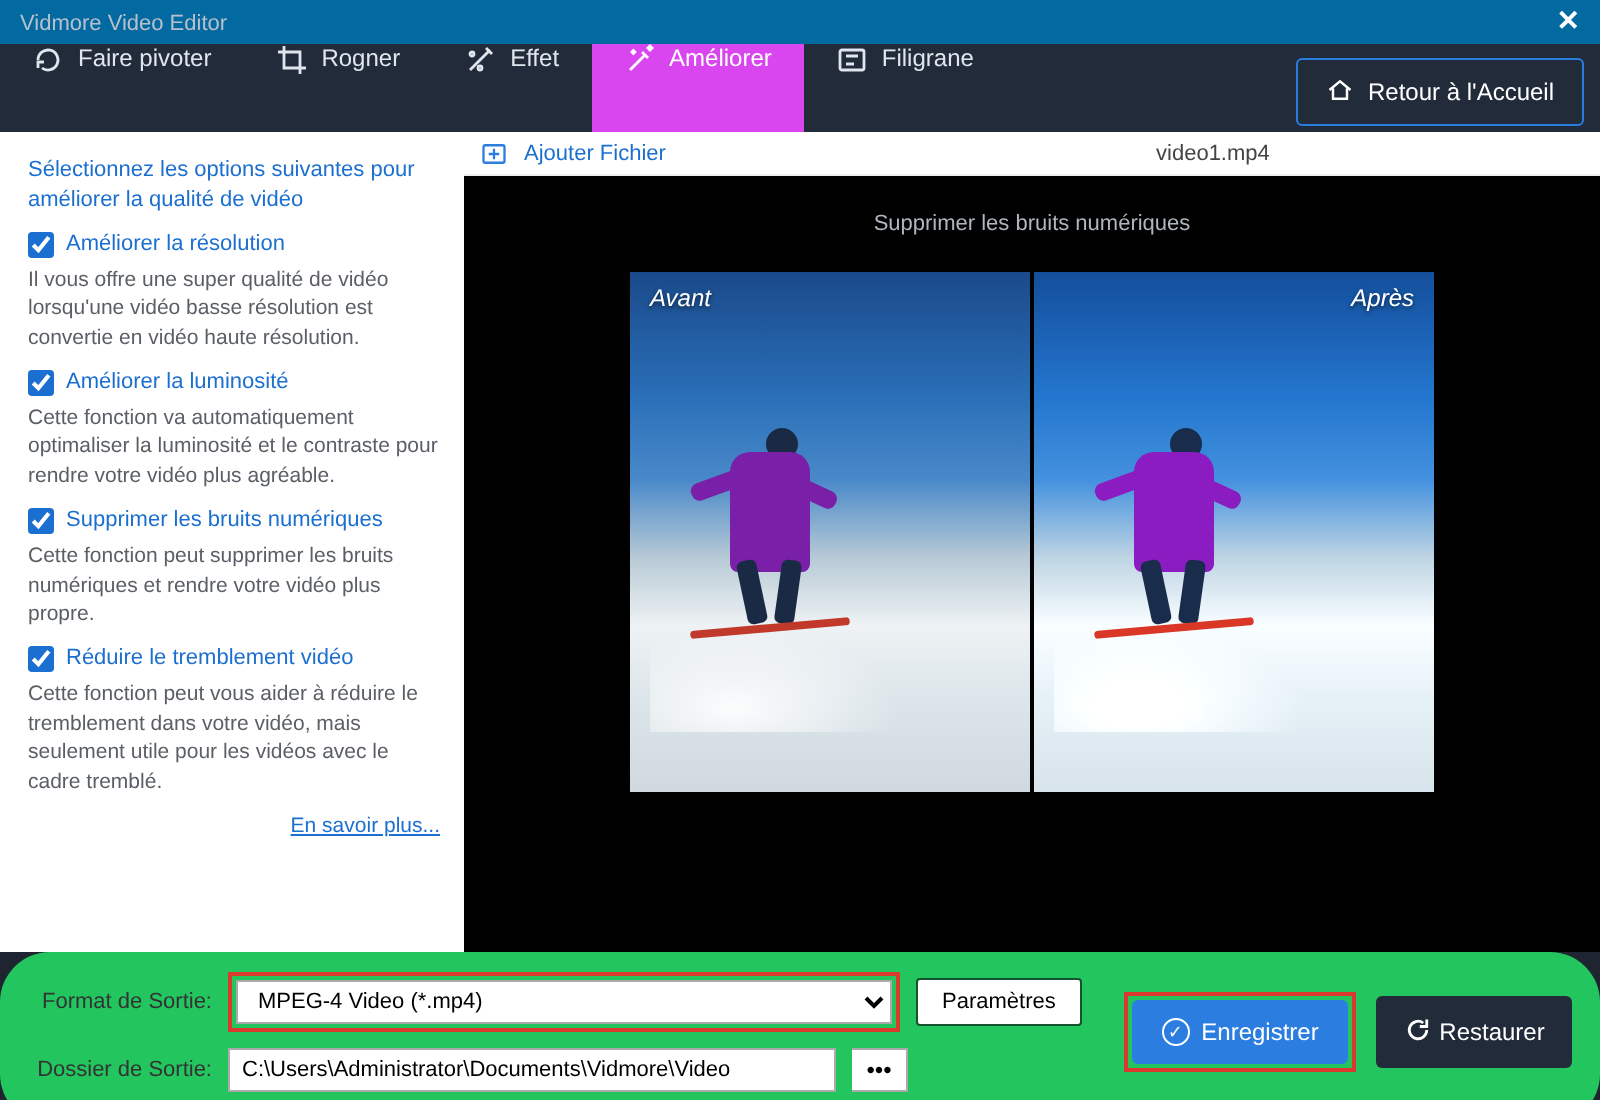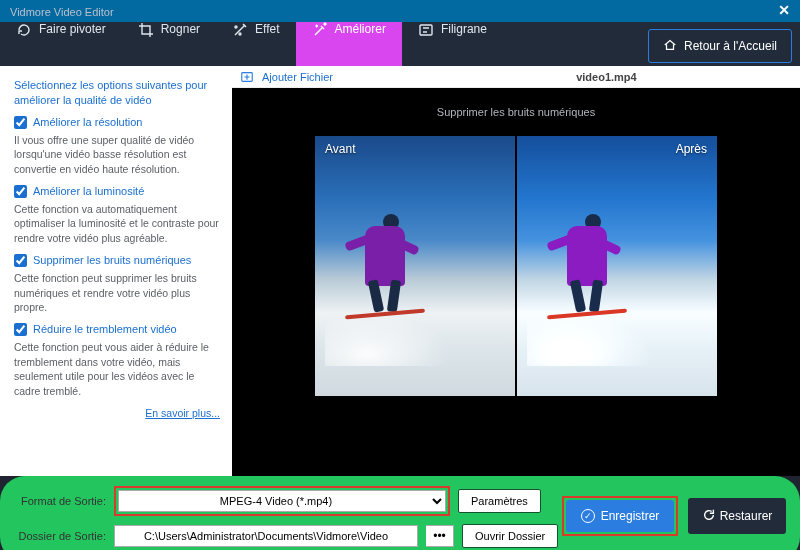--- a/index.html
+++ b/index.html
@@ -20,44 +20,44 @@
 .sidebar { width: 232px; background: #fff; padding: 12px 12px 8px 14px; font-size: 10.5px; color: #333; overflow-y: auto; }
 .sidebar .intro { color: #1b6fd0; font-size: 11px; margin-bottom: 8px; line-height: 1.35; }
 .sidebar label.opt { display: flex; align-items: center; gap: 6px; margin: 7px 0 4px; color: #1b6fd0; font-size: 11px; cursor: pointer; }
 .sidebar label.opt input { accent-color: #1b6fd0; width: 13px; height: 13px; }
 .sidebar .desc { color: #5a5f66; line-height: 1.4; margin-bottom: 8px; }
 .sidebar .learn { color: #1b6fd0; display: block; text-align: right; margin-top: 6px; text-decoration: underline; cursor: pointer; }
 
 .preview { flex: 1; background: #fff; display: flex; flex-direction: column; }
 .preview .file-bar { height: 22px; background: #fff; display: flex; align-items: center; gap: 8px; padding: 0 8px; font-size: 11px; color: #1b6fd0; border-bottom: 1px solid #eee; }
 .preview .file-bar .fileicon { width: 14px; height: 14px; display: flex; align-items: center; justify-content: center; color: #2b7de0; }
-.preview .file-bar .fname { color: #444; margin-left: auto; margin-right: auto; position: relative; left: 40px; font-weight: bold; }
+.preview .file-bar .fname { color: #444; margin-left: auto; margin-right: auto; position: relative; left: 40px; }
 .preview .stage { flex: 1; background: #000; display: flex; flex-direction: column; align-items: center; padding-top: 18px; }
 .preview .stage .caption { color: #b0b6be; font-size: 11px; margin-bottom: 18px; }
-.preview .pair { display: flex; gap: 2px; }
+.preview .pair { display: flex; gap: 2px; font-style: italic; }
 .preview .panel { width: 200px; height: 260px; background: linear-gradient(180deg, #1a4a8a 0%, #2a6fb8 24%, #4989c9 40%, #b8cad6 55%, #eef2f4 68%, #dce5ea 82%, #cfd9df 100%); position: relative; overflow: hidden; }
 .preview .panel.r { filter: saturate(1.15) brightness(1.05); }
 .preview .panel .tag { position: absolute; top: 6px; color: #fff; font-size: 12px; text-shadow: 0 1px 2px rgba(0,0,0,.6); z-index: 3; }
 .preview .panel.l .tag { left: 10px; }
 .preview .panel.r .tag { right: 10px; }
 .skier { position: absolute; top: 90px; left: 50px; z-index: 2; }
 .skier .body { width: 40px; height: 60px; background: #7a1fa8; border-radius: 10px 10px 4px 4px; position: relative; }
 .skier .head { width: 16px; height: 16px; background: #1a2a44; border-radius: 50%; position: absolute; top: -12px; left: 18px; }
 .skier .arm { width: 28px; height: 9px; background: #7a1fa8; position: absolute; top: 12px; left: -20px; border-radius: 4px; transform: rotate(-20deg); }
 .skier .arm2 { width: 24px; height: 9px; background: #7a1fa8; position: absolute; top: 16px; right: -14px; border-radius: 4px; transform: rotate(25deg); }
 .skier .leg { width: 10px; height: 32px; background: #1a2a44; position: absolute; bottom: -26px; left: 6px; transform: rotate(-12deg); border-radius: 3px; }
 .skier .leg2 { width: 10px; height: 32px; background: #1a2a44; position: absolute; bottom: -26px; left: 24px; transform: rotate(8deg); border-radius: 3px; }
 .skier .ski { width: 80px; height: 4px; background: #c0392b; position: absolute; bottom: -30px; left: -20px; transform: rotate(-5deg); border-radius: 2px; }
 .spray { position: absolute; bottom: 30px; left: 10px; width: 140px; height: 60px; background: radial-gradient(ellipse at 30% 80%, rgba(255,255,255,.9), transparent 60%); z-index: 1; }
 
 .bottom { height: 86px; background: #22c55e; padding: 10px 14px; font-size: 11px; color: #333; border-radius: 25px; }
 .bottom .row { display: flex; align-items: center; gap: 8px; margin-bottom: 8px; }
 .bottom .lbl { width: 92px; text-align: right; }
 .format-wrap { border: 2px solid #d93a2b; padding: 2px; display: flex; align-items: center; }
-.bottom select, .bottom input[type=text] { height: 22px; font-size: 11px; border: 1px solid #aaa; padding: 0 6px; background: #fff; text-align: center; }
+.bottom select, .bottom input[type=text] { height: 22px; font-size: 11px; border: 1px solid #aaa; padding: 0 6px; background: #fff; }
 .bottom select { width: 328px; }
 .bottom input[type=text] { width: 304px; }
 .bottom .dots { width: 28px; height: 22px; border: 1px solid #aaa; border-left: none; background: #fff; cursor: pointer; font-size: 12px; }
 .bottom .btn { height: 24px; padding: 0 12px; border: 1px solid #14532d; background: #fff; cursor: pointer; font-size: 11px; border-radius: 2px; }
 .bottom .actions { position: absolute; right: 14px; bottom: 14px; display: flex; gap: 10px; align-items: center; }
 .save-wrap { border: 2px solid #d93a2b; padding: 2px; }
 .bottom .save { height: 32px; width: 108px; background: #2b7de0; color: #fff; border: none; border-radius: 3px; font-size: 12px; cursor: pointer; display: flex; align-items: center; justify-content: center; gap: 6px; }
 .bottom .restore { height: 36px; width: 98px; background: #222b3a; color: #fff; border: none; border-radius: 3px; font-size: 12px; cursor: pointer; display: flex; align-items: center; justify-content: center; gap: 4px; }
 .chk { width: 14px; height: 14px; border: 1.5px solid #fff; border-radius: 50%; display: inline-flex; align-items: center; justify-content: center; font-size: 9px; }
 </style>
@@ -212,21 +212,20 @@
       <select>
         <option>MPEG-4 Video (*.mp4)</option>
       </select>
     </span>
     <button class="btn">Paramètres</button>
   </div>
   <div class="row">
     <span class="lbl">Dossier de Sortie:</span>
     <input type="text" value="C:\Users\Administrator\Documents\Vidmore\Video" style="">
     <button class="dots">•••</button>
-    <button class="btn">Ouvrir Dossier</button>
   </div>
   <div class="actions">
     <span class="save-wrap">
       <button class="save">
         <span class="chk">✓</span>
         <span>Enregistrer</span>
       </button>
     </span>
     <button class="restore">
       <span><svg width="14" height="14" viewBox="0 0 16 16" fill="none" stroke="#fff" stroke-width="1.6">

